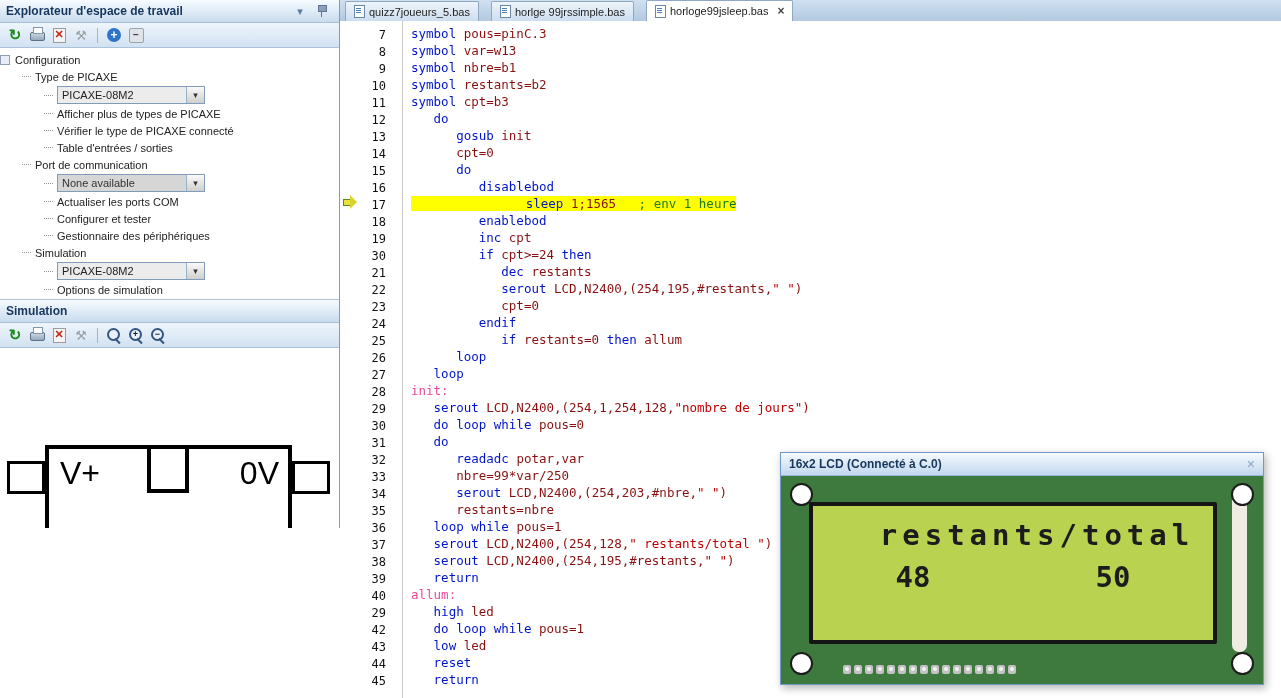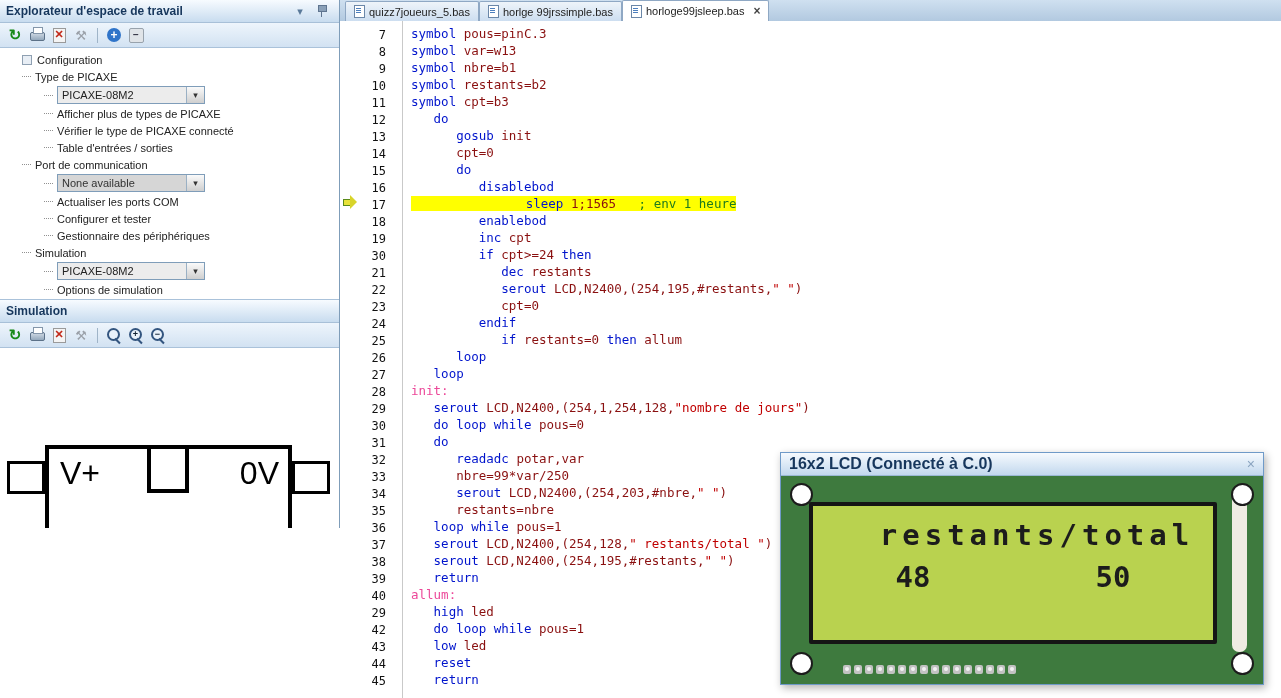--- a/index.html
+++ b/index.html
@@ -14,21 +14,21 @@
   #sim-panel{flex:1;overflow:hidden;}
   .panel-header{height:22px;flex:none;background:linear-gradient(#f7fbff,#c8dcEF);border-bottom:1px solid #a8c0d8;
                 display:flex;align-items:center;padding:0 6px;}
   .panel-title{font-size:12px;font-weight:bold;color:#16365c;}
   .hdr-icons{margin-left:auto;display:flex;align-items:center;}
   .panel-toolbar{height:24px;flex:none;background:linear-gradient(#eef5fc,#d2e2f2);border-bottom:1px solid #aac2da;
                  display:flex;align-items:center;padding:0 4px;}
   .tree{flex:1;background:#fff;overflow:hidden;padding-top:3px;}
   .tree-row{display:flex;align-items:center;height:17px;font-size:11px;color:#222;white-space:nowrap;}
   .tree-row.dd-row{height:20px;}
-  .tree-row.lvl0{padding-left:22px;}
+  .tree-row.lvl0{padding-left:0;}
   .tree-row.lvl1{padding-left:22px;}
   .tree-row.lvl2{padding-left:44px;}
   .tree-row::before{content:"";width:9px;border-top:1px dotted #909090;margin-right:4px;flex:none;}
   .tree-row.lvl0::before{width:8px;height:8px;border:1px solid #8fa0b2;background:#e8eef5;margin-right:5px;}
   .dropdown{width:148px;height:18px;background:#ececec;border:1px solid #7f9db9;display:flex;align-items:center;
             font-size:11px;box-sizing:border-box;}
   .dropdown.disabled{background:#d6d6d6;color:#333;}
   .dd-text{flex:1;padding-left:4px;overflow:hidden;white-space:nowrap;}
   .dd-btn{width:17px;height:100%;background:linear-gradient(#fafafa,#cfcfcf);border-left:1px solid #9ab0c4;
           display:flex;align-items:center;justify-content:center;}
@@ -72,21 +72,21 @@
   .pin-right{right:-42px;}
   .pin-label-left{position:absolute;left:11px;top:-6px;font-size:32px;color:#000;}
   .pin-label-right{position:absolute;right:9px;top:-6px;font-size:32px;color:#000;}
   .chip-name{position:absolute;left:50%;top:125px;transform:translateX(-50%) rotate(-90deg);
              font-size:32px;letter-spacing:1px;white-space:nowrap;color:#000;}
 
   
   #editor{position:absolute;left:340px;top:0;right:0;height:698px;display:flex;flex-direction:column;}
   .tab-strip{height:21px;flex:none;background:linear-gradient(#cfe0f0,#b2c9e0);display:flex;align-items:flex-end;padding-left:5px;}
   .tab{height:19px;display:flex;align-items:center;gap:4px;padding:0 8px;background:linear-gradient(#eef4fa,#cddef0);
-       border:1px solid #8fa8c4;border-bottom:none;border-radius:2px 2px 0 0;margin-right:0;font-size:11px;color:#222;}
+       border:1px solid #8fa8c4;border-bottom:none;border-radius:2px 2px 0 0;margin-right:12px;font-size:11px;color:#222;}
   .tab.active{background:#fff;height:20px;}
   .tab-close{margin-left:5px;color:#444;font-size:12px;font-weight:bold;line-height:1;}
   .editor-body{flex:1;position:relative;background:#fff;padding-top:4px;overflow:hidden;
                font-family:"DejaVu Sans Mono",monospace;}
   .gutter-rule{position:absolute;left:62px;top:0;bottom:0;width:1px;background:#c9c9c9;}
   .code-line{display:flex;height:17px;align-items:center;}
   .gutter{width:62px;flex:none;position:relative;}
   .line-num{display:inline-block;width:100%;padding-right:16px;box-sizing:border-box;text-align:right;
             font-size:12px;color:#111;}
   .bp-arrow{position:absolute;left:3px;top:5px;width:7px;height:5px;background:#e8e23a;border:1px solid #5a8a1a;border-right:none;}
@@ -99,21 +99,21 @@
   .ss{color:var(--str,#c00000);}
   .sc{color:var(--cmt,#1e7a1e);}
   .sl{color:#ec4899;}
   .sp{color:#000;}
 
   
   .lcd-window{position:absolute;left:440px;top:431px;width:482px;height:231px;border:1px solid #6f9ac8;background:#fff;
               box-shadow:2px 3px 8px rgba(0,0,0,.3);z-index:5;font-family:"Liberation Sans",sans-serif;}
   .lcd-title{height:22px;background:linear-gradient(#f6fafe,#c2d8ee);display:flex;align-items:center;padding:0 8px;
              border-bottom:1px solid #9ab8d4;}
-  .lcd-title-text{font-size:16px;font-weight:bold;color:#16365c;}
+  .lcd-title-text{font-size:12px;font-weight:bold;color:#16365c;}
   .lcd-close{margin-left:auto;color:#8aa4c0;font-size:14px;}
   .lcd-board{position:relative;height:208px;background:#3e7a3e;overflow:hidden;}
   .lcd-sidebar{position:absolute;right:16px;top:16px;width:15px;height:160px;background:#efece2;border-radius:7px;}
   .screw{position:absolute;width:19px;height:19px;border-radius:50%;background:#fff;border:2px solid #1c1c1c;}
   .screw.tl{left:9px;top:7px;} .screw.tr{right:9px;top:7px;}
   .screw.bl{left:9px;bottom:9px;} .screw.br{right:9px;bottom:9px;}
   .lcd-screen{position:absolute;left:28px;top:26px;width:400px;height:134px;background:#b9d24f;border:4px solid #151515;
               border-radius:2px;box-sizing:content-box;font-family:"DejaVu Sans Mono",monospace;color:#1c1c1c;}
   .lcd-line1{margin-top:12px;text-align:center;font-size:29px;font-weight:bold;letter-spacing:5px;padding-left:48px;}
   .lcd-line2{display:flex;margin-top:8px;font-size:29px;font-weight:bold;}

